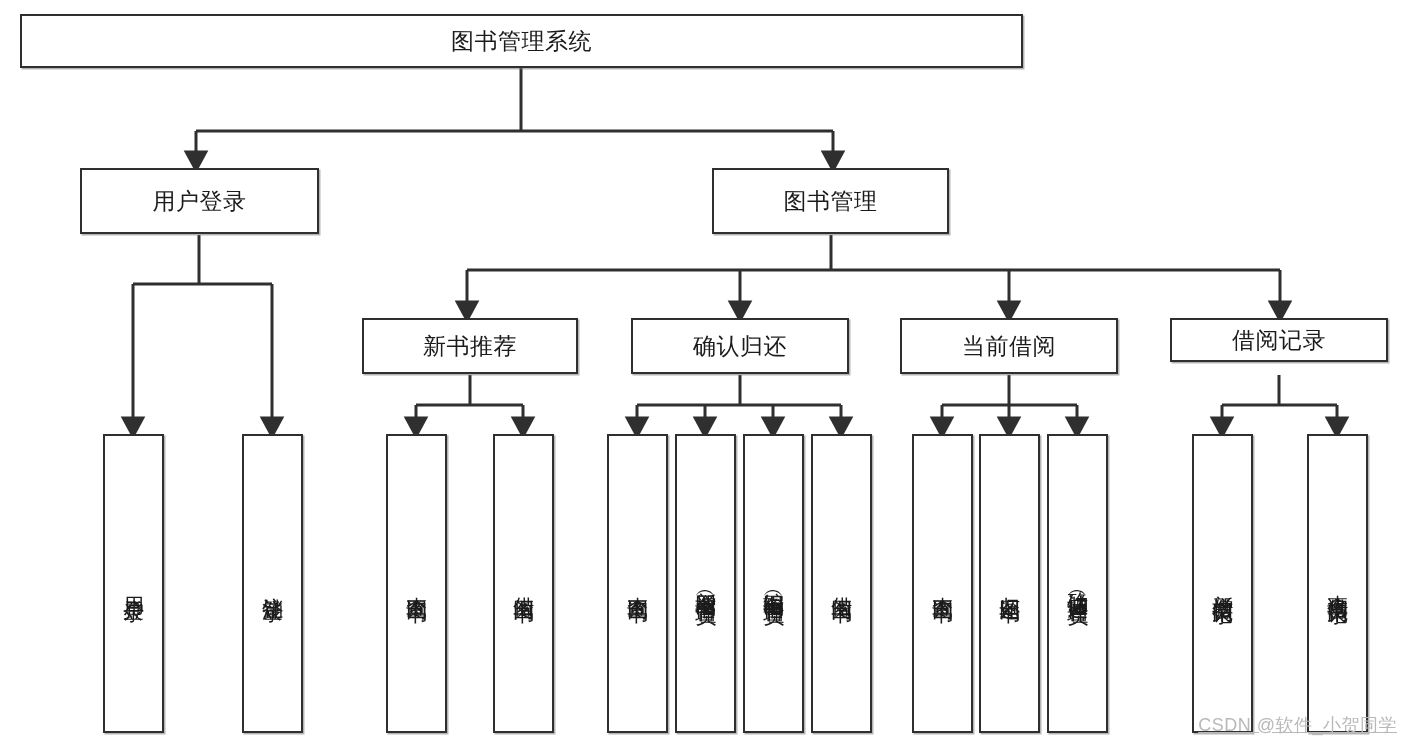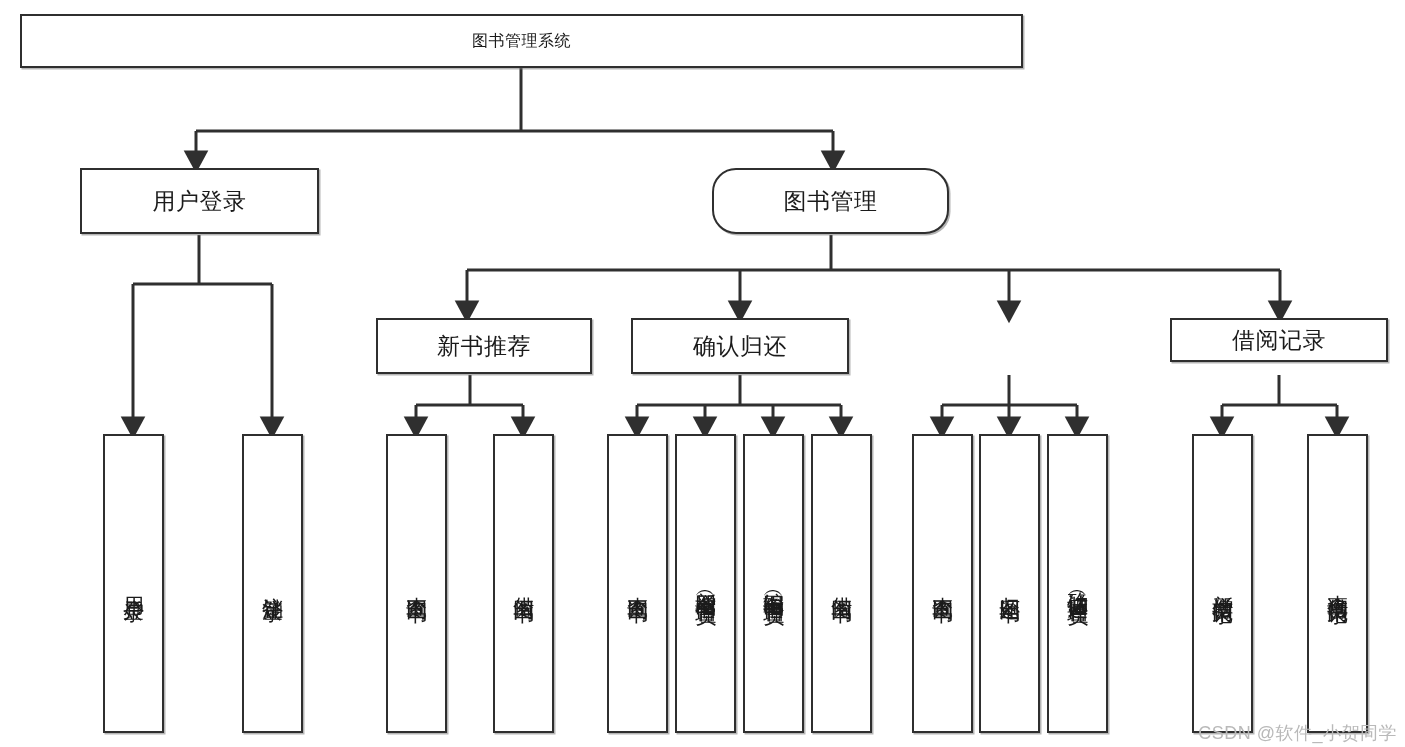--- a/index.html
+++ b/index.html
@@ -40,45 +40,46 @@
     display: block;
     text-align: center;
     line-height: 1.05;
     white-space: nowrap;
   }
   .node.horiz .lbl {
     font-size: 23px;
     letter-spacing: 0.5px;
   }
   .node.root .lbl {
-    font-size: 16px;
+    font-size: 23px;
     text-align: right;
   }
   .node.vert {
     align-items: center;
     justify-content: center;
   }
   .node.vert .lbl {
     writing-mode: vertical-rl;
     text-orientation: upright;
     font-size: 21px;
     line-height: 1.25;
     letter-spacing: 2px;
     white-space: nowrap;
     max-height: 272px;
   }
   .watermark {
     position: absolute;
     right: 8px;
-    bottom: 2px;
+    bottom: 10px;
     font-size: 18px;
     color: #b9b9b9;
     letter-spacing: 0.5px;
     white-space: nowrap;
     font-family: "Liberation Sans", "DejaVu Sans", sans-serif;
+    text-decoration: underline;
   }
 </style>
 </head>
 <body>
 
 <div id="canvas">
 
   <svg id="wires" viewBox="0 0 1405 747">
     <defs>
       <marker id="arrowhead" markerWidth="9" markerHeight="9" refX="3.2" refY="4.5" orient="auto" markerUnits="strokeWidth">
@@ -130,30 +131,33 @@
     </g>
   </svg>
 
   <div class="node root horiz" style="left:20px; top:14px; width:1003px; height:54px;">
     <span class="lbl">图书管理系统</span>
   </div>
 
   <div class="node horiz" style="left:80px; top:168px; width:239px; height:66px;">
     <span class="lbl">用户登录</span>
   </div>
-  <div class="node horiz" style="left:712px; top:168px; width:237px; height:66px;border-radius:24px;">
+  <div class="node horiz" style="left:712px; top:168px; width:237px; height:66px;">
     <span class="lbl">图书管理</span>
   </div>
 
-  <div class="node horiz" style="left:362px; top:318px; width:216px; height:56px;margin-left:14px;">
+  <div class="node horiz" style="left:362px; top:318px; width:216px; height:56px;">
     <span class="lbl">新书推荐</span>
   </div>
   <div class="node horiz" style="left:631px; top:318px; width:218px; height:56px;">
     <span class="lbl">确认归还</span>
   </div>
+  <div class="node horiz" style="left:900px; top:318px; width:218px; height:56px;">
+    <span class="lbl">当前借阅</span>
+  </div>
   <div class="node horiz" style="left:1170px; top:318px; width:218px; height:44px;">
     <span class="lbl">借阅记录</span>
   </div>
 
   <div class="node vert" style="left:103px; top:434px; width:61px; height:299px;">
     <span class="lbl">用户登录</span>
   </div>
   <div class="node vert" style="left:242px; top:434px; width:61px; height:299px;">
     <span class="lbl">注销登录</span>
   </div>

